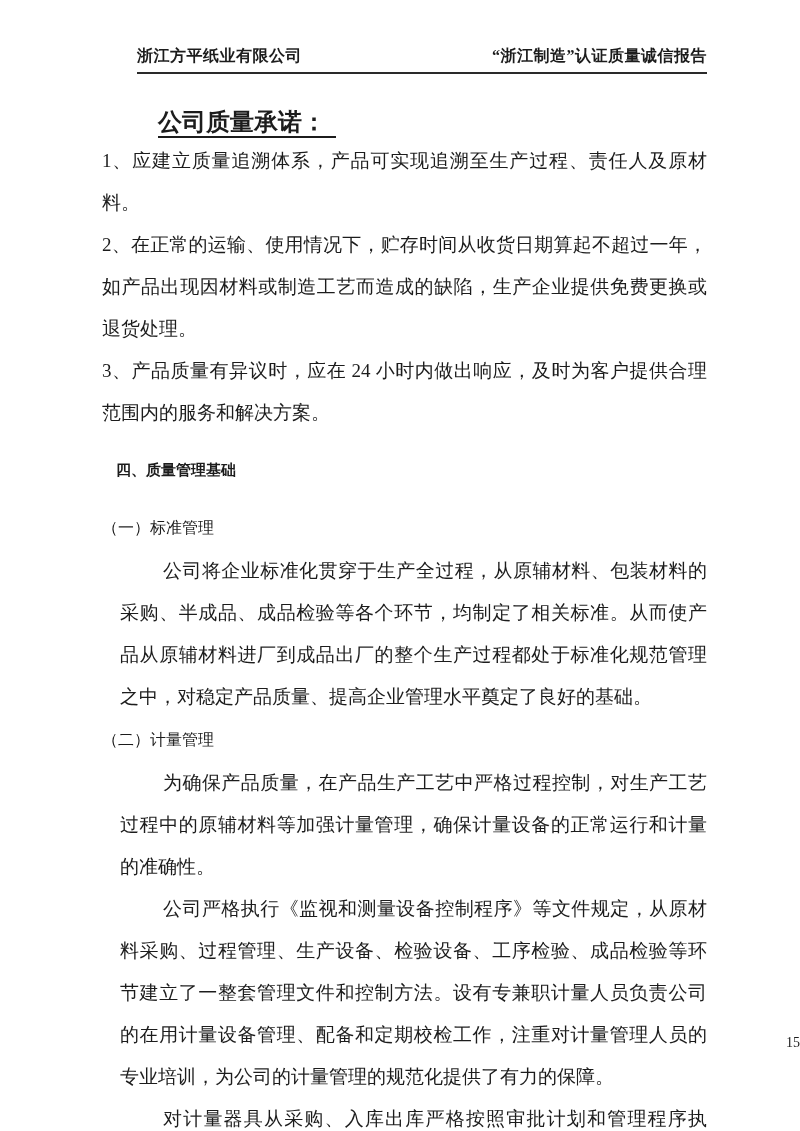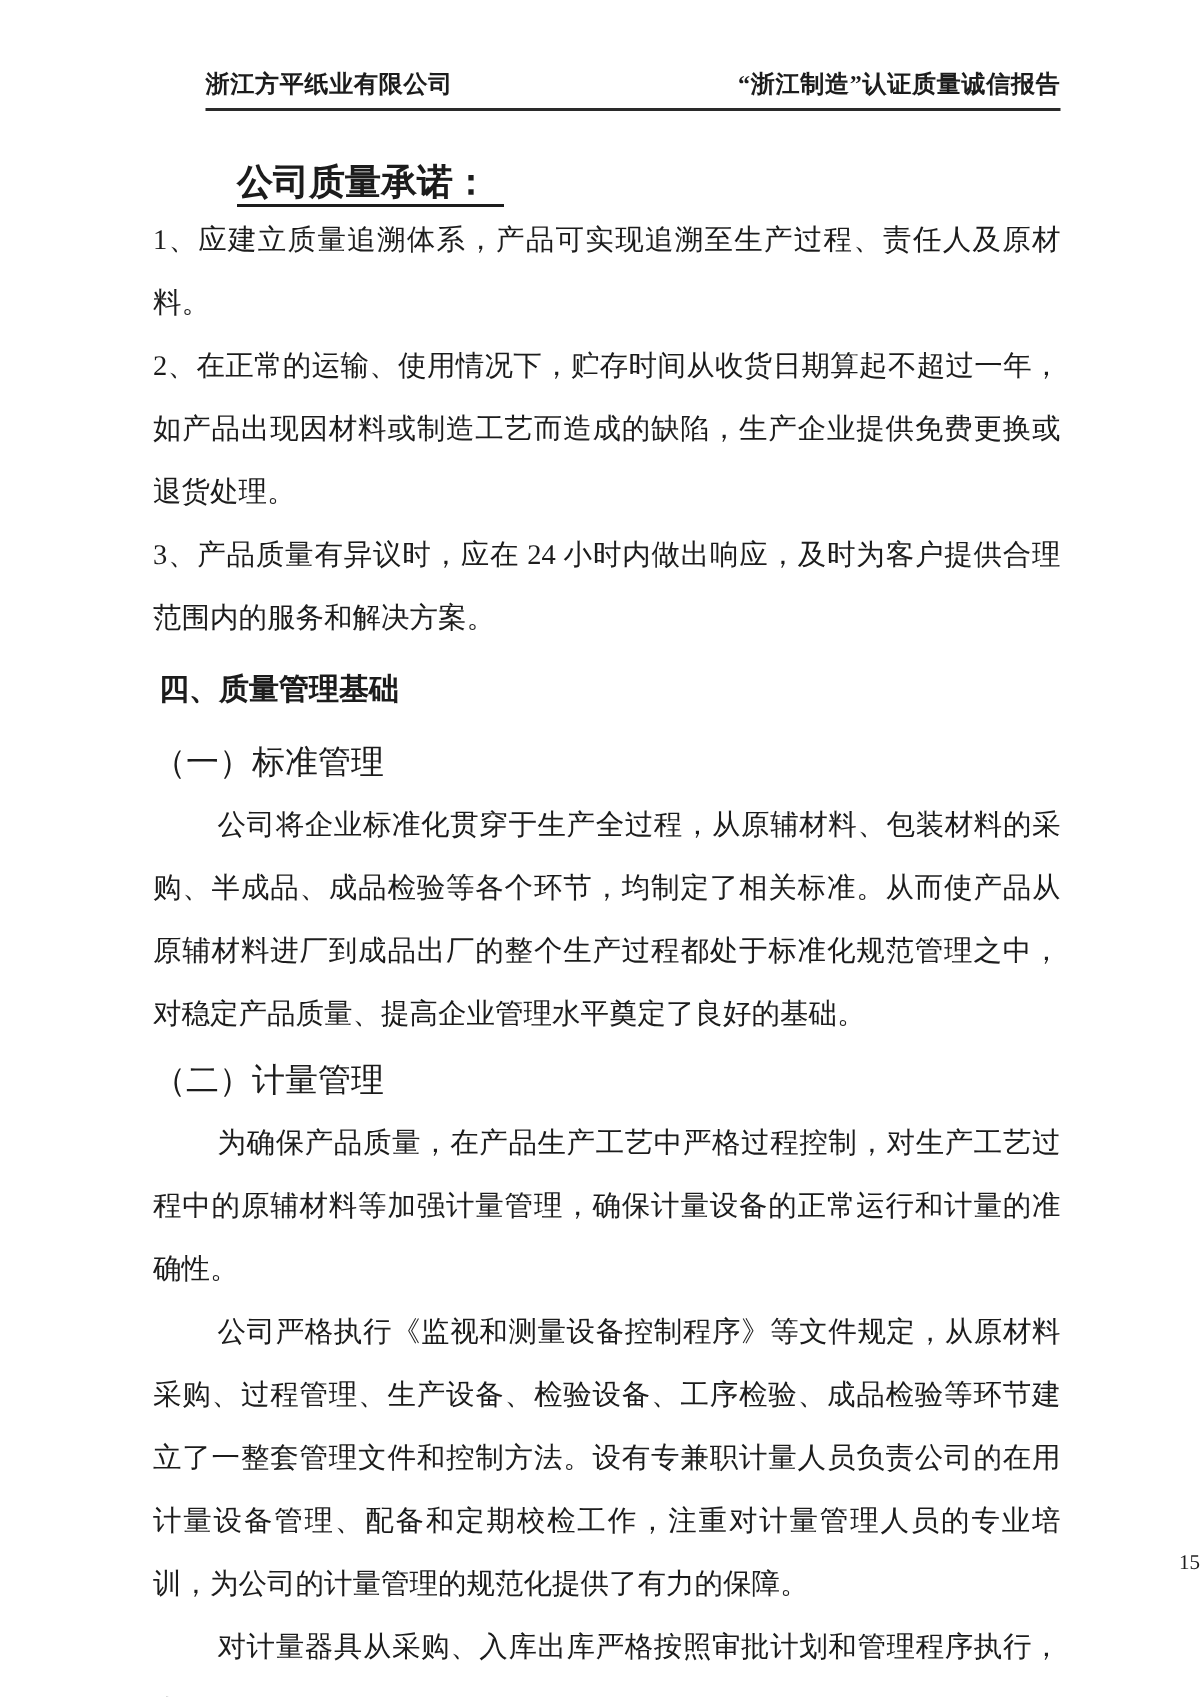--- a/index.html
+++ b/index.html
@@ -50,31 +50,32 @@
   .doc-title .underlined {
     border-bottom: 2px solid #1c1c1c;
     padding-right: 10px;
     padding-bottom: 1px;
   }
   .para {
     margin: 0;
   }
   .para.indent {
     text-indent: 43px;
+    margin-left: 18px;
   }
   .h-section {
-    margin: 4px;
-    font-size: 20px;
+    margin: 14px;
+    font-size: 15px;
     font-weight: bold;
     line-height: 44px;
     text-align: left;
   }
   .h-sub {
     margin: 0;
-    font-size: 22px;
+    font-size: 16px;
     font-weight: normal;
     line-height: 44px;
     text-align: left;
   }
   .footer {
     position: absolute;
     top: 1033px;
     left: 0;
     width: 800px;
     text-align: right;

